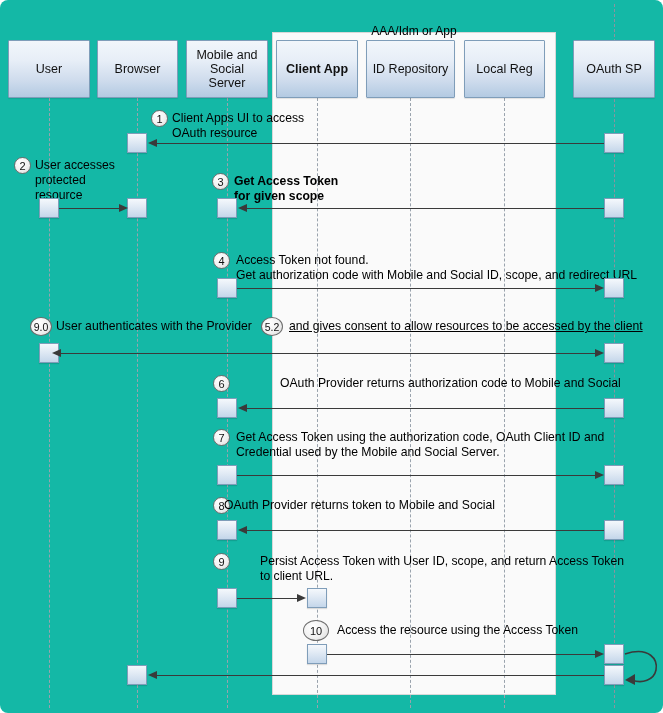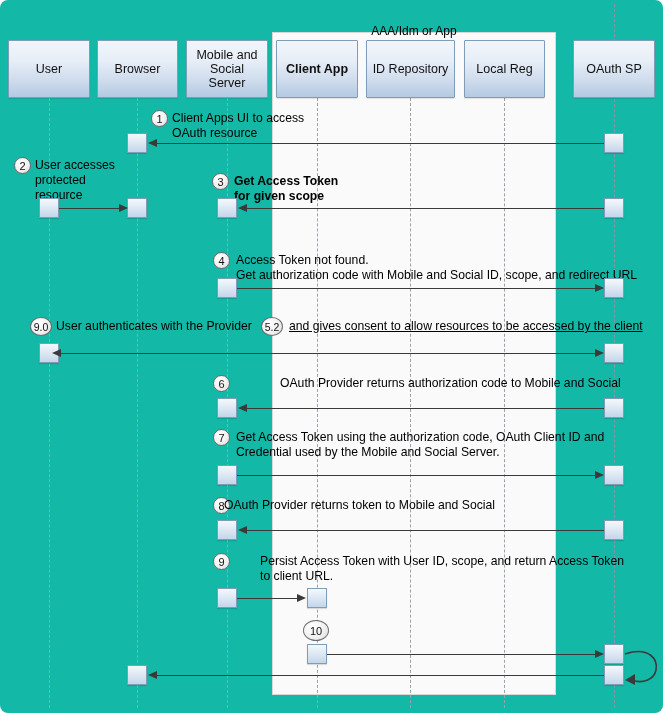--- a/index.html
+++ b/index.html
@@ -217,20 +217,21 @@
 
   <div class="bubble w1" style="left:213px;top:553px;">9</div>
   <div class="steptext" style="left:232px;top:554px;margin-left:28px;">Persist Access Token with User ID, scope, and return Access Token
 to client URL.</div>
   <div class="act" style="left:217px;top:588px;"></div>
   <div class="act" style="left:307px;top:588px;"></div>
   <div class="msgline" style="left:237px;top:598px;width:61px;"></div>
   <div class="arrowhead right" style="left:297px;top:593.5px;"></div>
 
   <div class="bubble w3" style="left:303px;top:620px;">10</div>
+  <div class="steptext" style="left:337px;top:623px;">Access the resource using the Access Token</div>
   <div class="act" style="left:307px;top:644px;"></div>
   <div class="act" style="left:604px;top:644px;"></div>
   <div class="msgline" style="left:327px;top:654px;width:269px;"></div>
   <div class="arrowhead right" style="left:595px;top:649.5px;"></div>
 
   <svg class="selfloop" style="left:620px;top:640px;" width="42" height="52" viewBox="0 0 42 52">
     <path d="M 5 14 C 30 6 38 20 36 30 C 34 40 22 44 12 40" fill="none" stroke="#3a3a3a" stroke-width="1.6"></path>
     <polygon points="15,34 15,45 5,40" fill="#3a3a3a"></polygon>
   </svg>
 

